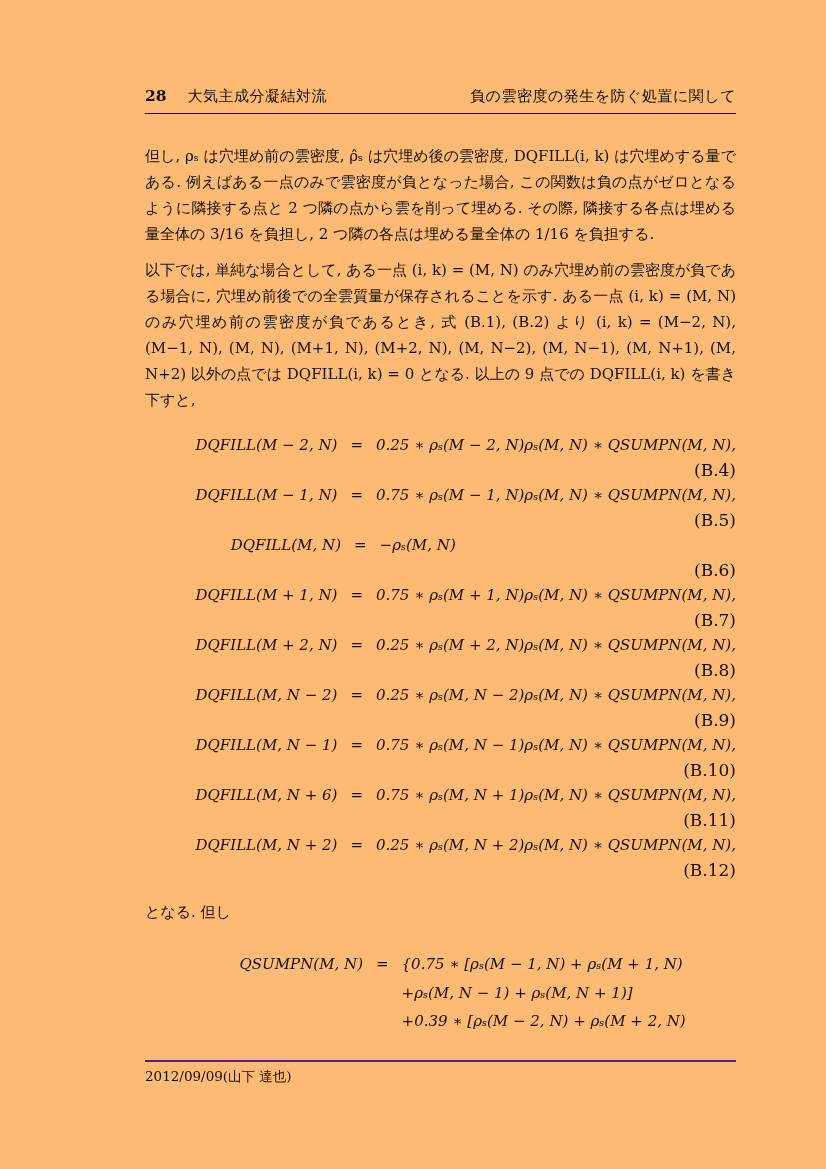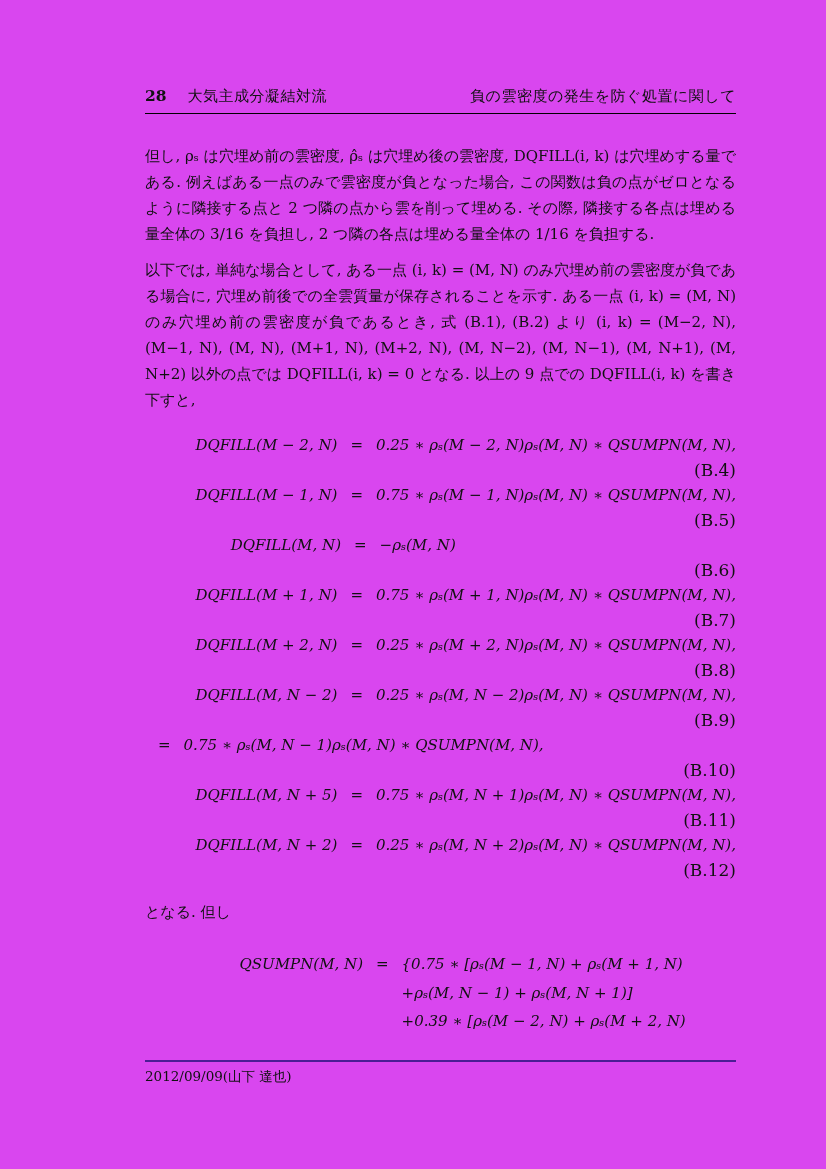--- a/index.html
+++ b/index.html
@@ -1,20 +1,20 @@
 <!DOCTYPE html>
 <html><head>
 <meta charset="utf-8">
 <style>
   html,body{margin:0;padding:0;background:#e8e8e8;}
   .page{
     position:relative;
     width:826px;height:1169px;
     margin:0 auto;
-    background:#d946ef;
+    background:#fdba74;
     color:#111111;
     font-family:"DejaVu Serif","Liberation Serif",serif;
     overflow:hidden;
   }
   .content{
     position:absolute;left:145px;top:86px;width:591px;
   }
   
   .page-header{
     display:flex;justify-content:space-between;align-items:baseline;
@@ -139,29 +139,30 @@
         <div class="eq-row">
           <span class="eq-lhs">DQFILL(M, N − 2)</span>
           <span class="eq-rel">=</span>
           <span class="eq-rhs">0.25 ∗ ρₛ(M, N − 2)ρₛ(M, N) ∗ QSUMPN(M, N),</span>
         </div>
         <div class="eq-num">(B.9)</div>
       </div>
 
       <div class="eq-block">
         <div class="eq-row">
+          <span class="eq-lhs">DQFILL(M, N − 1)</span>
           <span class="eq-rel">=</span>
           <span class="eq-rhs">0.75 ∗ ρₛ(M, N − 1)ρₛ(M, N) ∗ QSUMPN(M, N),</span>
         </div>
         <div class="eq-num">(B.10)</div>
       </div>
 
       <div class="eq-block">
         <div class="eq-row">
-          <span class="eq-lhs">DQFILL(M, N + 5)</span>
+          <span class="eq-lhs">DQFILL(M, N + 6)</span>
           <span class="eq-rel">=</span>
           <span class="eq-rhs">0.75 ∗ ρₛ(M, N + 1)ρₛ(M, N) ∗ QSUMPN(M, N),</span>
         </div>
         <div class="eq-num">(B.11)</div>
       </div>
 
       <div class="eq-block">
         <div class="eq-row">
           <span class="eq-lhs">DQFILL(M, N + 2)</span>
           <span class="eq-rel">=</span>

